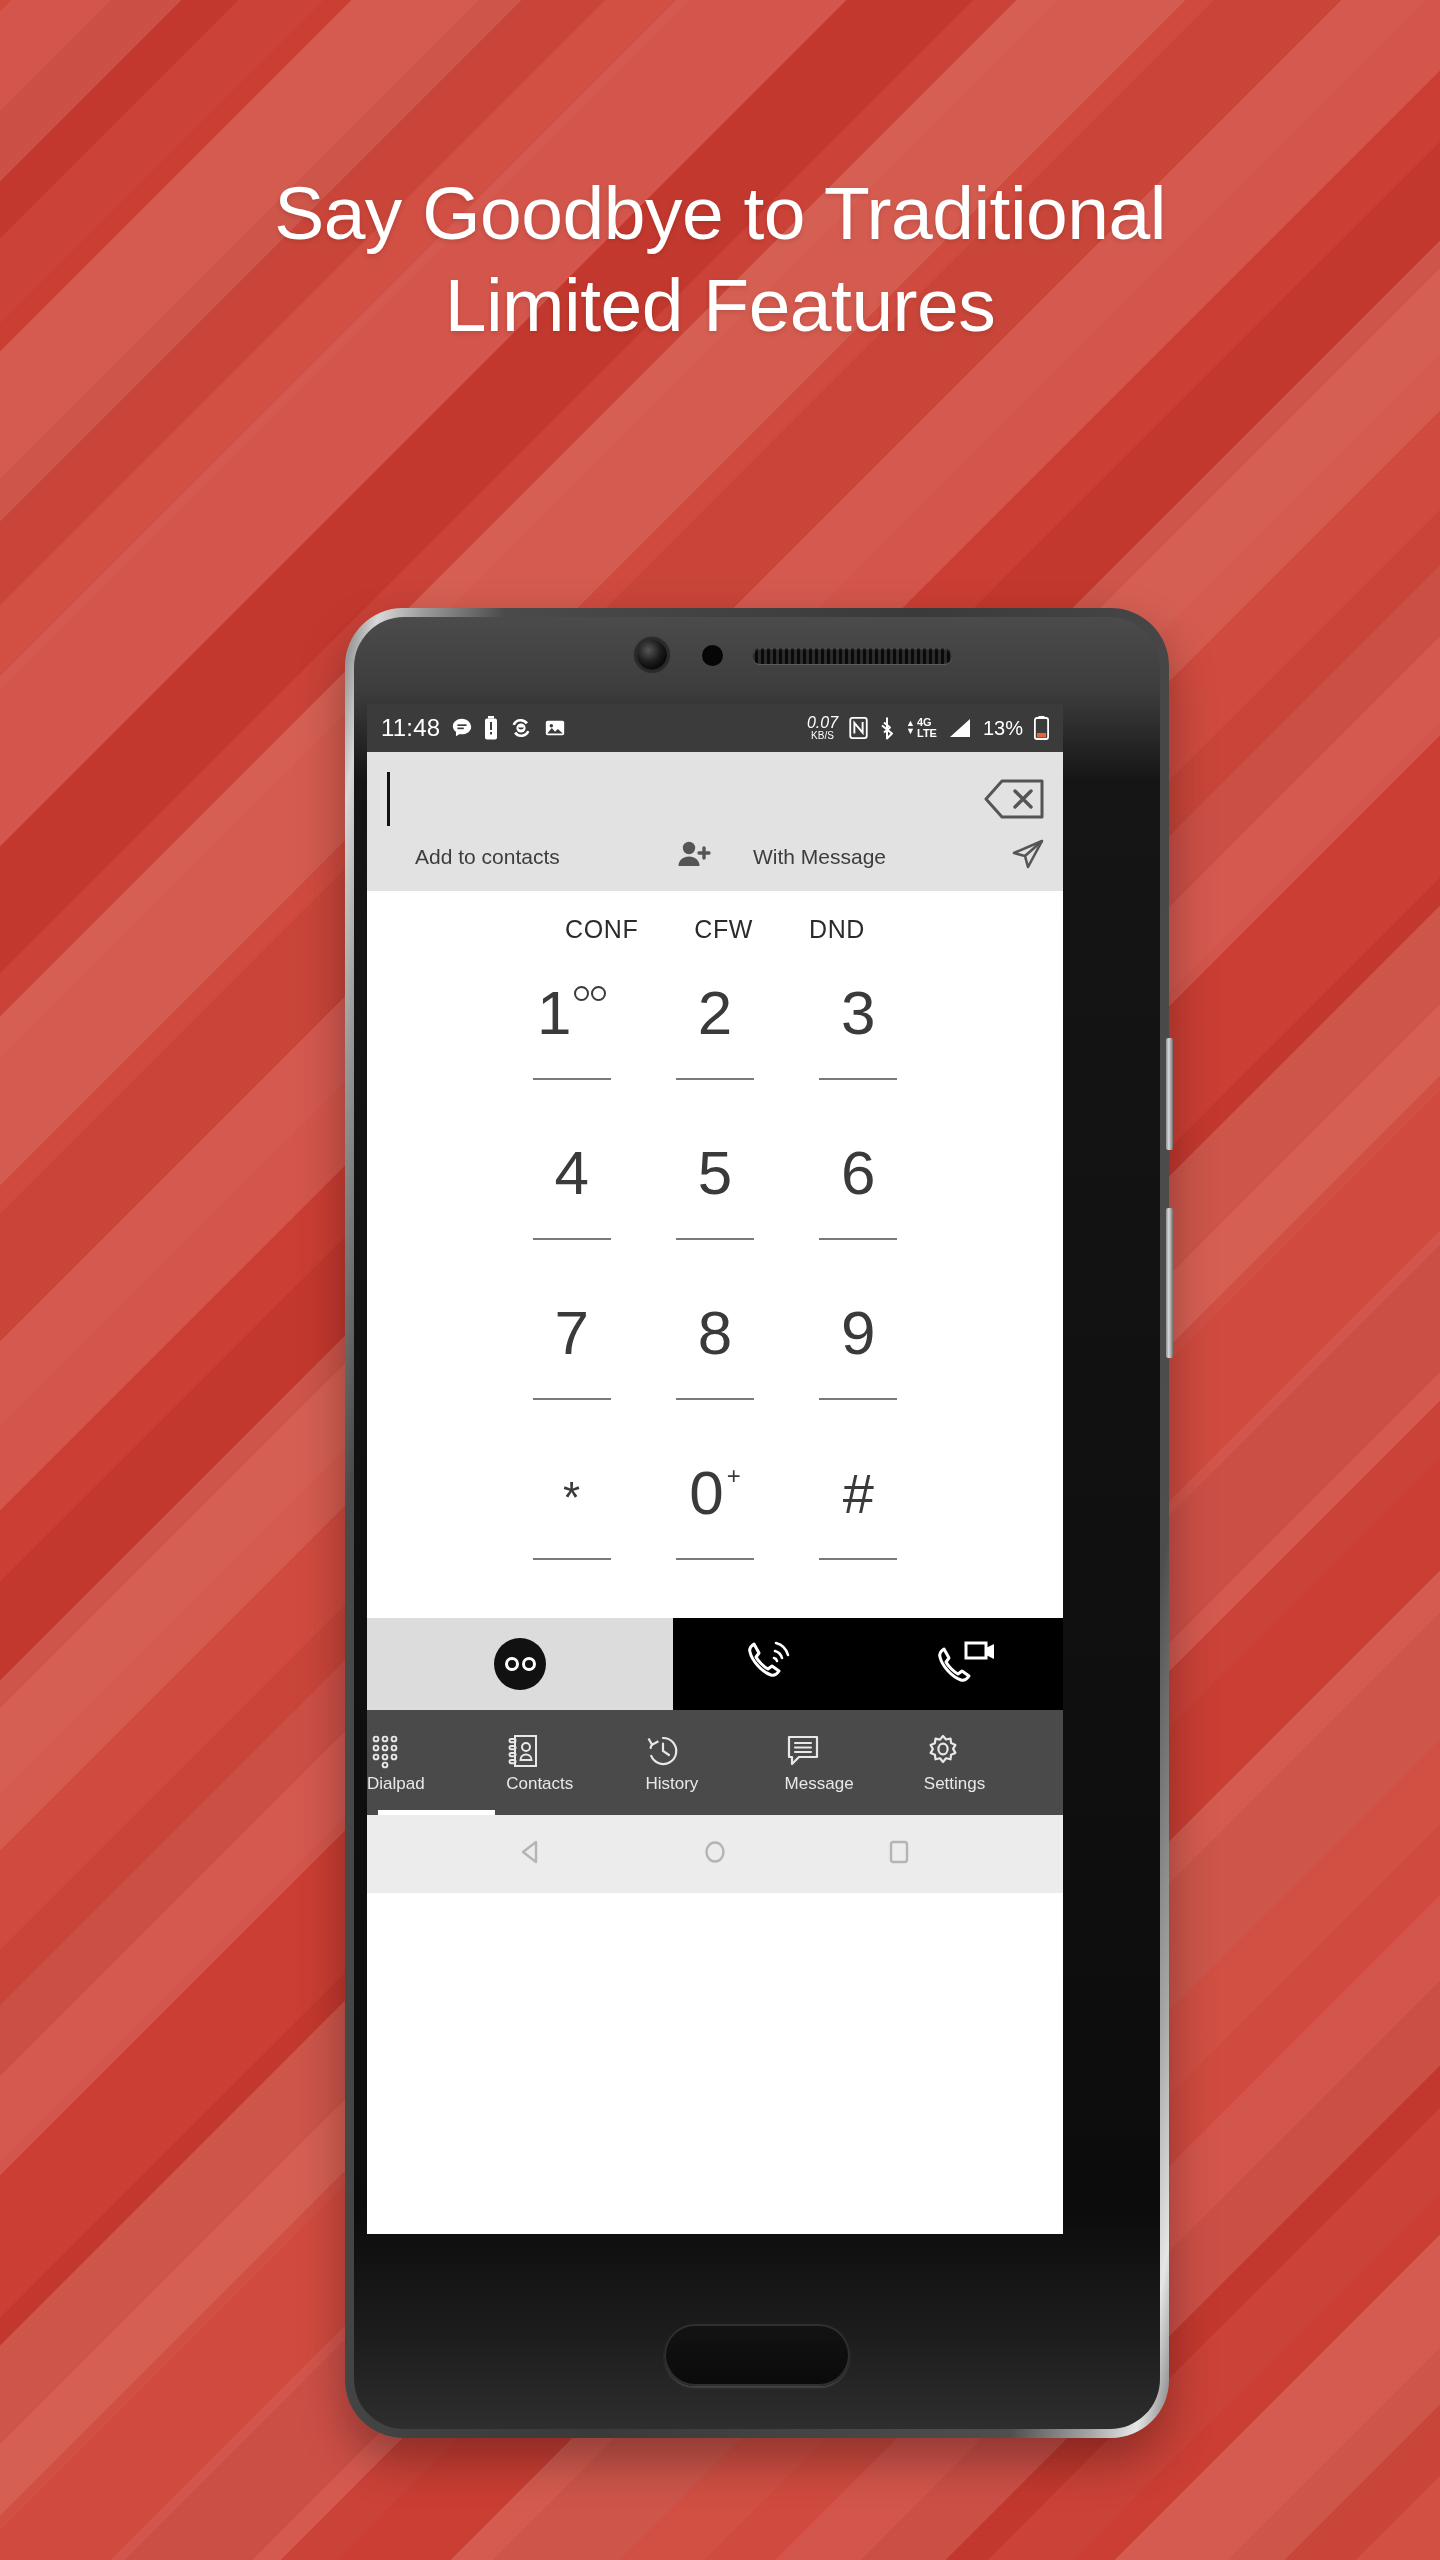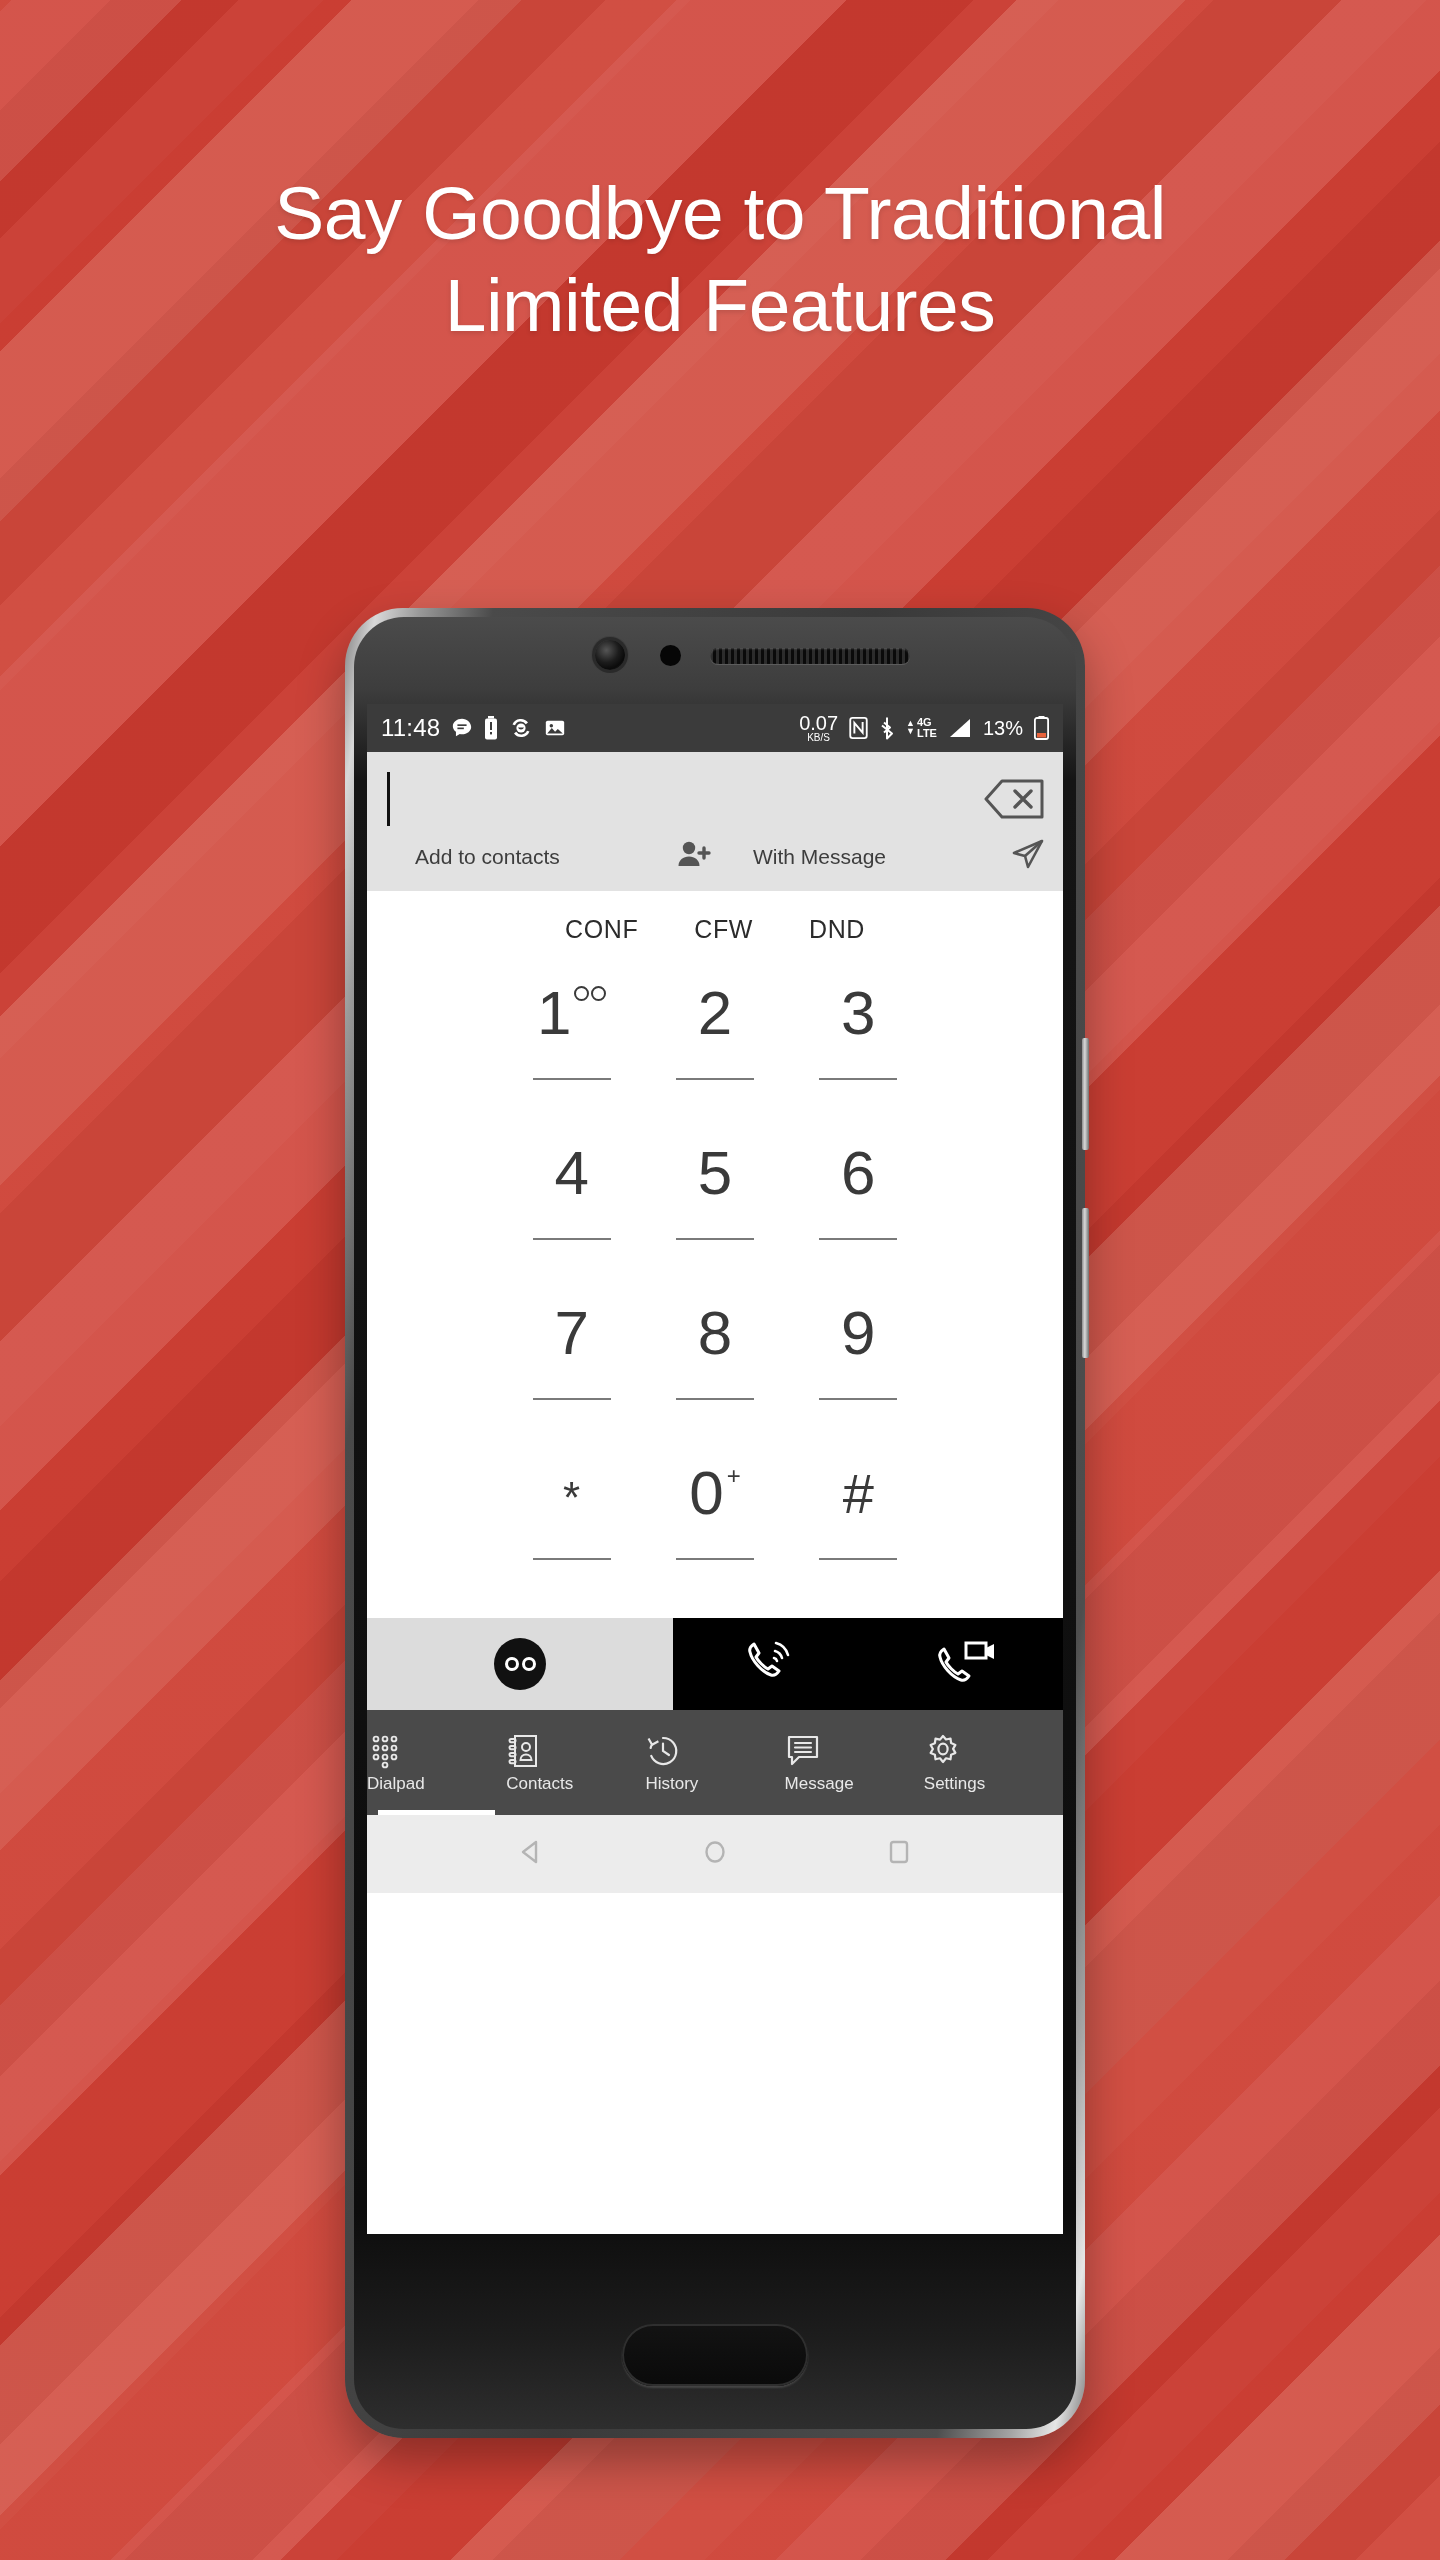--- a/index.html
+++ b/index.html
@@ -42,21 +42,21 @@
     line-height:1.22;
     font-weight:400;
     letter-spacing:-0.5px;
     text-shadow:0 2px 5px rgba(0,0,0,.13);
   }
   #headline div{ white-space:nowrap; }
   
   #phone{
     position:absolute;
     left:345px; top:608px;
-    width:740px; height:1830px;padding-left:25px;
+    width:824px; height:1830px;padding-left:25px;
   }
   .phone-body{
     position:absolute; inset:0;
     border-radius:58px;
     background:linear-gradient(100deg,#7d7d7d 0%,#d8d8d8 3%,#9a9a9a 7%,#4a4a4a 14%,#3a3a3a 50%,#4e4e4e 86%,#a5a5a5 93%,#e6e6e6 97%,#787878 100%);
     box-shadow:0 22px 48px rgba(0,0,0,.32);
   }
   .phone-inner{
     position:absolute; left:9px; top:9px; right:9px; bottom:9px;
     border-radius:50px;
@@ -112,21 +112,21 @@
   
   #status-bar{
     height:48px; background:#3b3b3b;
     display:flex; align-items:center; justify-content:space-between;
     padding:0 14px; color:#fff;
   }
   .sb-left, .sb-right{ display:flex; align-items:center; gap:11px; }
   #sb-clock{ font-size:24px; letter-spacing:.2px; }
   .sb-ico{ display:inline-flex; align-items:center; justify-content:center; }
   #sb-netspeed{ display:flex; flex-direction:column; align-items:center; line-height:1; }
-  #sb-netspeed .v{ font-size:20px; }
+  #sb-netspeed .v{ font-size:16px;font-style:italic; }
   #sb-netspeed .u{ font-size:10px; }
   #sb-lte{ display:flex; align-items:center; gap:2px; }
   #sb-lte .arrows{ display:flex; flex-direction:column; font-size:9px; line-height:.85; }
   #sb-lte .lbl{ display:flex; flex-direction:column; font-size:11px; font-weight:bold; line-height:1; }
   #sb-battery-pct{ font-size:20px; }
 
   
   #app-bar{
     height:56px; background:#000; color:#fff;
     display:flex; align-items:center; padding:0 14px;

